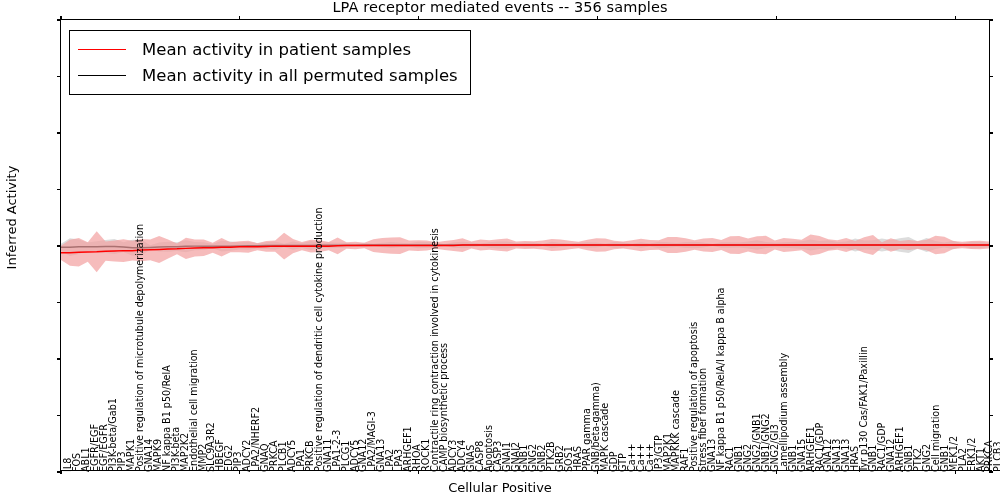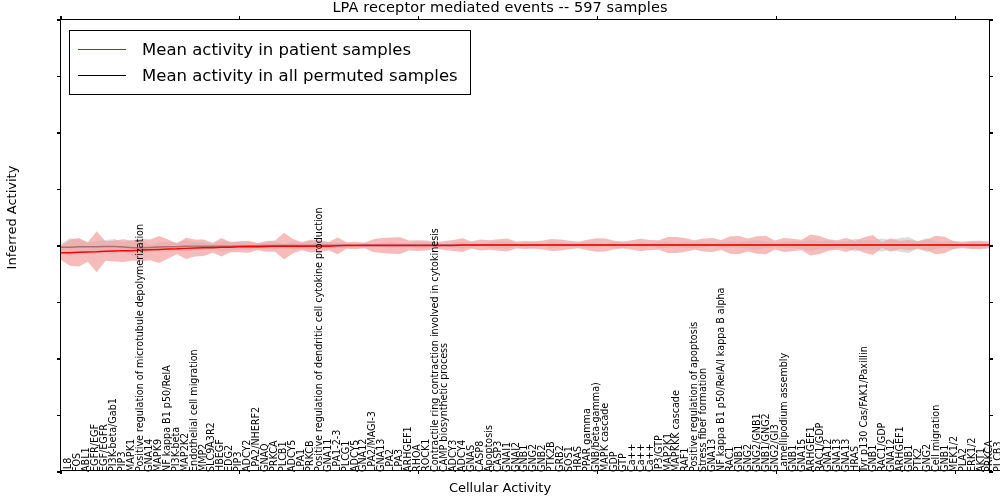--- a/index.html
+++ b/index.html
@@ -46,21 +46,21 @@
   .legrow{display:flex;align-items:center;height:26px;}
   .legline{width:48px;height:0;border-top:1.6px solid #000;margin-right:16px;}
   .legline.red{border-top-color:#ff0000;}
   .legtxt{font-size:16.5px;color:#000;white-space:nowrap;}
 </style>
 </head>
 <body>
 
 <div id="fig">
 
-  <div id="title">LPA receptor mediated events -- 597 samples</div>
+  <div id="title">LPA receptor mediated events -- 356 samples</div>
 
   <div id="axes">
     <div id="plot">
         <svg viewBox="0 0 930 452" preserveAspectRatio="none">
           <polygon points="0.00,224.70 8.94,219.24 17.88,220.54 26.83,223.49 35.77,222.12 44.71,220.89 53.65,219.92 62.60,223.21 71.54,220.66 80.48,220.65 89.42,226.30 98.37,223.56 107.31,222.69 116.25,223.29 125.19,221.26 134.13,222.99 143.08,223.22 152.02,224.94 160.96,221.70 169.90,222.51 178.85,223.20 187.79,222.95 196.73,223.96 205.67,223.19 214.62,222.43 223.56,224.75 232.50,222.47 241.44,224.07 250.38,222.07 259.33,223.98 268.27,223.19 277.21,223.62 286.15,223.68 295.10,224.74 304.04,223.80 312.98,224.82 321.92,223.73 330.87,222.97 339.81,223.70 348.75,224.31 357.69,222.68 366.63,222.91 375.58,223.53 384.52,225.14 393.46,223.20 402.40,222.85 411.35,223.56 420.29,224.40 429.23,223.35 438.17,222.42 447.12,222.41 456.06,223.92 465.00,223.53 473.94,223.30 482.88,225.07 491.83,222.68 500.77,224.11 509.71,224.52 518.65,223.76 527.60,223.16 536.54,223.55 545.48,224.71 554.42,223.03 563.37,223.26 572.31,224.67 581.25,223.25 590.19,224.41 599.13,222.79 608.08,223.14 617.02,223.89 625.96,223.00 634.90,222.81 643.85,223.37 652.79,225.04 661.73,223.17 670.67,223.16 679.62,223.54 688.56,222.51 697.50,221.30 706.44,222.93 715.38,223.70 724.33,223.29 733.27,222.75 742.21,222.18 751.15,220.58 760.10,221.87 769.04,221.24 777.98,223.08 786.92,222.36 795.87,219.56 804.81,221.42 813.75,221.11 822.69,219.52 831.63,220.90 840.58,219.20 849.52,218.05 858.46,222.41 867.40,218.86 876.35,221.96 885.29,223.52 894.23,221.69 903.17,224.55 912.12,222.61 921.06,222.70 930.00,223.99 930.00,228.01 921.06,229.30 912.12,229.39 903.17,227.45 894.23,230.31 885.29,228.48 876.35,230.04 867.40,233.14 858.46,229.59 849.52,233.95 840.58,232.80 831.63,231.10 822.69,232.48 813.75,230.89 804.81,230.58 795.87,232.44 786.92,229.64 777.98,228.92 769.04,230.76 760.10,230.13 751.15,231.42 742.21,229.82 733.27,229.25 724.33,228.71 715.38,228.30 706.44,229.07 697.50,230.70 688.56,229.49 679.62,228.46 670.67,228.84 661.73,228.83 652.79,226.96 643.85,228.63 634.90,229.19 625.96,229.00 617.02,228.11 608.08,228.86 599.13,229.21 590.19,227.59 581.25,228.75 572.31,227.33 563.37,228.74 554.42,228.97 545.48,227.29 536.54,228.45 527.60,228.84 518.65,228.24 509.71,227.48 500.77,227.89 491.83,229.32 482.88,226.93 473.94,228.70 465.00,228.47 456.06,228.08 447.12,229.59 438.17,229.58 429.23,228.65 420.29,227.60 411.35,228.44 402.40,229.15 393.46,228.80 384.52,226.86 375.58,228.47 366.63,229.09 357.69,229.32 348.75,227.69 339.81,228.30 330.87,229.03 321.92,228.27 312.98,227.18 304.04,228.20 295.10,227.82 286.15,228.88 277.21,228.94 268.27,229.38 259.33,228.60 250.38,231.06 241.44,229.06 232.50,230.66 223.56,228.38 214.62,230.70 205.67,229.94 196.73,229.57 187.79,230.74 178.85,230.61 169.90,231.75 160.96,232.56 152.02,229.32 143.08,231.04 134.13,231.27 125.19,233.36 116.25,232.03 107.31,232.77 98.37,232.60 89.42,230.55 80.48,236.91 71.54,236.91 62.60,232.96 53.65,235.15 44.71,233.93 35.77,233.27 26.83,231.90 17.88,235.14 8.94,237.14 0.00,231.82" fill="#bfbfbf" fill-opacity="0.55" stroke="none"></polygon>
           <polyline points="0.00,228.26 8.94,228.19 17.88,227.84 26.83,227.69 35.77,227.69 44.71,227.41 53.65,227.54 62.60,228.08 71.54,228.78 80.48,228.78 89.42,228.43 98.37,228.08 107.31,227.73 116.25,227.66 125.19,227.31 134.13,227.13 143.08,227.13 152.02,227.13 160.96,227.13 169.90,227.13 178.85,226.90 187.79,226.85 196.73,226.77 205.67,226.56 214.62,226.56 223.56,226.56 232.50,226.56 241.44,226.56 250.38,226.56 259.33,226.29 268.27,226.28 277.21,226.28 286.15,226.28 295.10,226.28 304.04,226.00 312.98,226.00 321.92,226.00 330.87,226.00 339.81,226.00 348.75,226.00 357.69,226.00 366.63,226.00 375.58,226.00 384.52,226.00 393.46,226.00 402.40,226.00 411.35,226.00 420.29,226.00 429.23,226.00 438.17,226.00 447.12,226.00 456.06,226.00 465.00,226.00 473.94,226.00 482.88,226.00 491.83,226.00 500.77,226.00 509.71,226.00 518.65,226.00 527.60,226.00 536.54,226.00 545.48,226.00 554.42,226.00 563.37,226.00 572.31,226.00 581.25,226.00 590.19,226.00 599.13,226.00 608.08,226.00 617.02,226.00 625.96,226.00 634.90,226.00 643.85,226.00 652.79,226.00 661.73,226.00 670.67,226.00 679.62,226.00 688.56,226.00 697.50,226.00 706.44,226.00 715.38,226.00 724.33,226.00 733.27,226.00 742.21,226.00 751.15,226.00 760.10,226.00 769.04,226.00 777.98,226.00 786.92,226.00 795.87,226.00 804.81,226.00 813.75,226.00 822.69,226.00 831.63,226.00 840.58,226.00 849.52,226.00 858.46,226.00 867.40,226.00 876.35,226.00 885.29,226.00 894.23,226.00 903.17,226.00 912.12,226.00 921.06,226.00 930.00,226.00" fill="none" stroke="#000000" stroke-width="1.5" vector-effect="non-scaling-stroke"></polyline>
           <polygon points="0.00,226.69 8.94,220.80 17.88,219.05 26.83,223.15 35.77,212.21 44.71,222.53 53.65,221.45 62.60,220.30 71.54,221.69 80.48,219.90 89.42,220.43 98.37,216.97 107.31,220.50 116.25,224.58 125.19,218.83 134.13,220.47 143.08,220.51 152.02,223.83 160.96,219.03 169.90,223.35 178.85,222.28 187.79,221.65 196.73,224.12 205.67,221.96 214.62,221.53 223.56,213.68 232.50,220.02 241.44,222.99 250.38,220.76 259.33,221.20 268.27,223.11 277.21,218.57 286.15,223.36 295.10,222.78 304.04,223.75 312.98,220.18 321.92,218.97 330.87,218.37 339.81,218.18 348.75,221.51 357.69,221.18 366.63,221.60 375.58,223.24 384.52,222.09 393.46,221.09 402.40,219.18 411.35,222.60 420.29,220.50 429.23,221.25 438.17,220.34 447.12,219.53 456.06,222.48 465.00,221.94 473.94,222.21 482.88,221.54 491.83,220.09 500.77,220.40 509.71,221.70 518.65,222.67 527.60,220.81 536.54,219.24 545.48,219.48 554.42,221.75 563.37,222.59 572.31,221.15 581.25,219.65 590.19,221.06 599.13,221.11 608.08,217.90 617.02,218.01 625.96,219.14 634.90,221.25 643.85,219.54 652.79,218.92 661.73,220.95 670.67,217.09 679.62,216.95 688.56,219.52 697.50,217.29 706.44,216.79 715.38,221.36 724.33,218.92 733.27,219.64 742.21,220.61 751.15,215.44 760.10,216.89 769.04,220.26 777.98,221.34 786.92,218.98 795.87,222.02 804.81,218.22 813.75,216.07 822.69,223.22 831.63,219.18 840.58,222.03 849.52,221.07 858.46,221.97 867.40,220.79 876.35,216.80 885.29,217.66 894.23,222.08 903.17,222.65 912.12,222.04 921.06,221.74 930.00,222.54 930.00,229.46 921.06,230.26 912.12,229.96 903.17,229.35 894.23,229.92 885.29,234.34 876.35,235.20 867.40,231.21 858.46,230.03 849.52,230.93 840.58,229.97 831.63,232.82 822.69,228.78 813.75,235.93 804.81,233.78 795.87,229.98 786.92,233.02 777.98,230.66 769.04,231.74 760.10,235.11 751.15,236.56 742.21,231.39 733.27,232.36 724.33,233.08 715.38,230.64 706.44,235.21 697.50,234.71 688.56,232.48 679.62,235.05 670.67,234.91 661.73,231.05 652.79,233.08 643.85,232.46 634.90,230.75 625.96,232.86 617.02,233.99 608.08,234.10 599.13,230.89 590.19,230.94 581.25,232.35 572.31,230.85 563.37,229.41 554.42,230.25 545.48,232.52 536.54,232.76 527.60,231.19 518.65,229.33 509.71,230.30 500.77,231.60 491.83,231.91 482.88,230.46 473.94,229.79 465.00,230.06 456.06,229.52 447.12,232.47 438.17,231.66 429.23,230.75 420.29,231.50 411.35,229.40 402.40,233.02 393.46,232.04 384.52,231.04 375.58,229.89 366.63,231.53 357.69,231.95 348.75,231.62 339.81,234.95 330.87,234.76 321.92,234.16 312.98,232.95 304.04,229.38 295.10,230.35 286.15,229.77 277.21,235.18 268.27,231.15 259.33,233.06 250.38,233.50 241.44,231.27 232.50,234.24 223.56,240.58 214.62,232.73 205.67,232.83 196.73,231.27 187.79,233.74 178.85,233.33 169.90,233.17 160.96,237.49 152.02,233.72 143.08,237.14 134.13,237.63 125.19,239.95 116.25,235.18 107.31,239.54 98.37,244.07 89.42,241.28 80.48,242.27 71.54,241.61 62.60,243.00 53.65,242.48 44.71,241.90 35.77,253.35 26.83,242.72 17.88,247.64 8.94,246.75 0.00,241.13" fill="#f2a0a0" fill-opacity="0.70" stroke="none"></polygon>
           <polyline points="0.00,233.91 8.94,233.77 17.88,233.34 26.83,232.94 35.77,232.78 44.71,232.22 53.65,231.97 62.60,231.65 71.54,231.65 80.48,231.08 89.42,230.86 98.37,230.52 107.31,230.02 116.25,229.88 125.19,229.39 134.13,229.05 143.08,228.82 152.02,228.78 160.96,228.26 169.90,228.26 178.85,227.80 187.79,227.69 196.73,227.69 205.67,227.40 214.62,227.13 223.56,227.13 232.50,227.13 241.44,227.13 250.38,227.13 259.33,227.13 268.27,227.13 277.21,226.87 286.15,226.56 295.10,226.56 304.04,226.56 312.98,226.56 321.92,226.56 330.87,226.56 339.81,226.56 348.75,226.56 357.69,226.56 366.63,226.56 375.58,226.56 384.52,226.56 393.46,226.56 402.40,226.10 411.35,226.00 420.29,226.00 429.23,226.00 438.17,226.00 447.12,226.00 456.06,226.00 465.00,226.00 473.94,226.00 482.88,226.00 491.83,226.00 500.77,226.00 509.71,226.00 518.65,226.00 527.60,226.00 536.54,226.00 545.48,226.00 554.42,226.00 563.37,226.00 572.31,226.00 581.25,226.00 590.19,226.00 599.13,226.00 608.08,226.00 617.02,226.00 625.96,226.00 634.90,226.00 643.85,226.00 652.79,226.00 661.73,226.00 670.67,226.00 679.62,226.00 688.56,226.00 697.50,226.00 706.44,226.00 715.38,226.00 724.33,226.00 733.27,226.00 742.21,226.00 751.15,226.00 760.10,226.00 769.04,226.00 777.98,226.00 786.92,226.00 795.87,226.00 804.81,226.00 813.75,226.00 822.69,226.00 831.63,226.00 840.58,226.00 849.52,226.00 858.46,226.00 867.40,226.00 876.35,226.00 885.29,226.00 894.23,226.00 903.17,226.00 912.12,226.00 921.06,226.00 930.00,226.00" fill="none" stroke="#ff0000" stroke-width="1.5" vector-effect="non-scaling-stroke"></polyline>
         </svg>
       </div>
@@ -210,15 +210,15 @@
       <div class="xlab" style="left: 861.862px;">GNG2</div>
       <div class="xlab" style="left: 870.804px;">Cell migration</div>
       <div class="xlab" style="left: 879.746px;">GNB1</div>
       <div class="xlab" style="left: 888.688px;">MEK1/2</div>
       <div class="xlab" style="left: 897.631px;">PLA2</div>
       <div class="xlab" style="left: 906.573px;">ERK1/2</div>
       <div class="xlab" style="left: 915.515px;">AKT1</div>
       <div class="xlab" style="left: 924.458px;">PRKCA</div>
       <div class="xlab" style="left: 933.4px;">PLCB3</div>
     </div>
-  <div id="xaxislabel">Cellular Activity</div>
+  <div id="xaxislabel">Cellular Positive</div>
 
 </div>
 
 </body></html>

